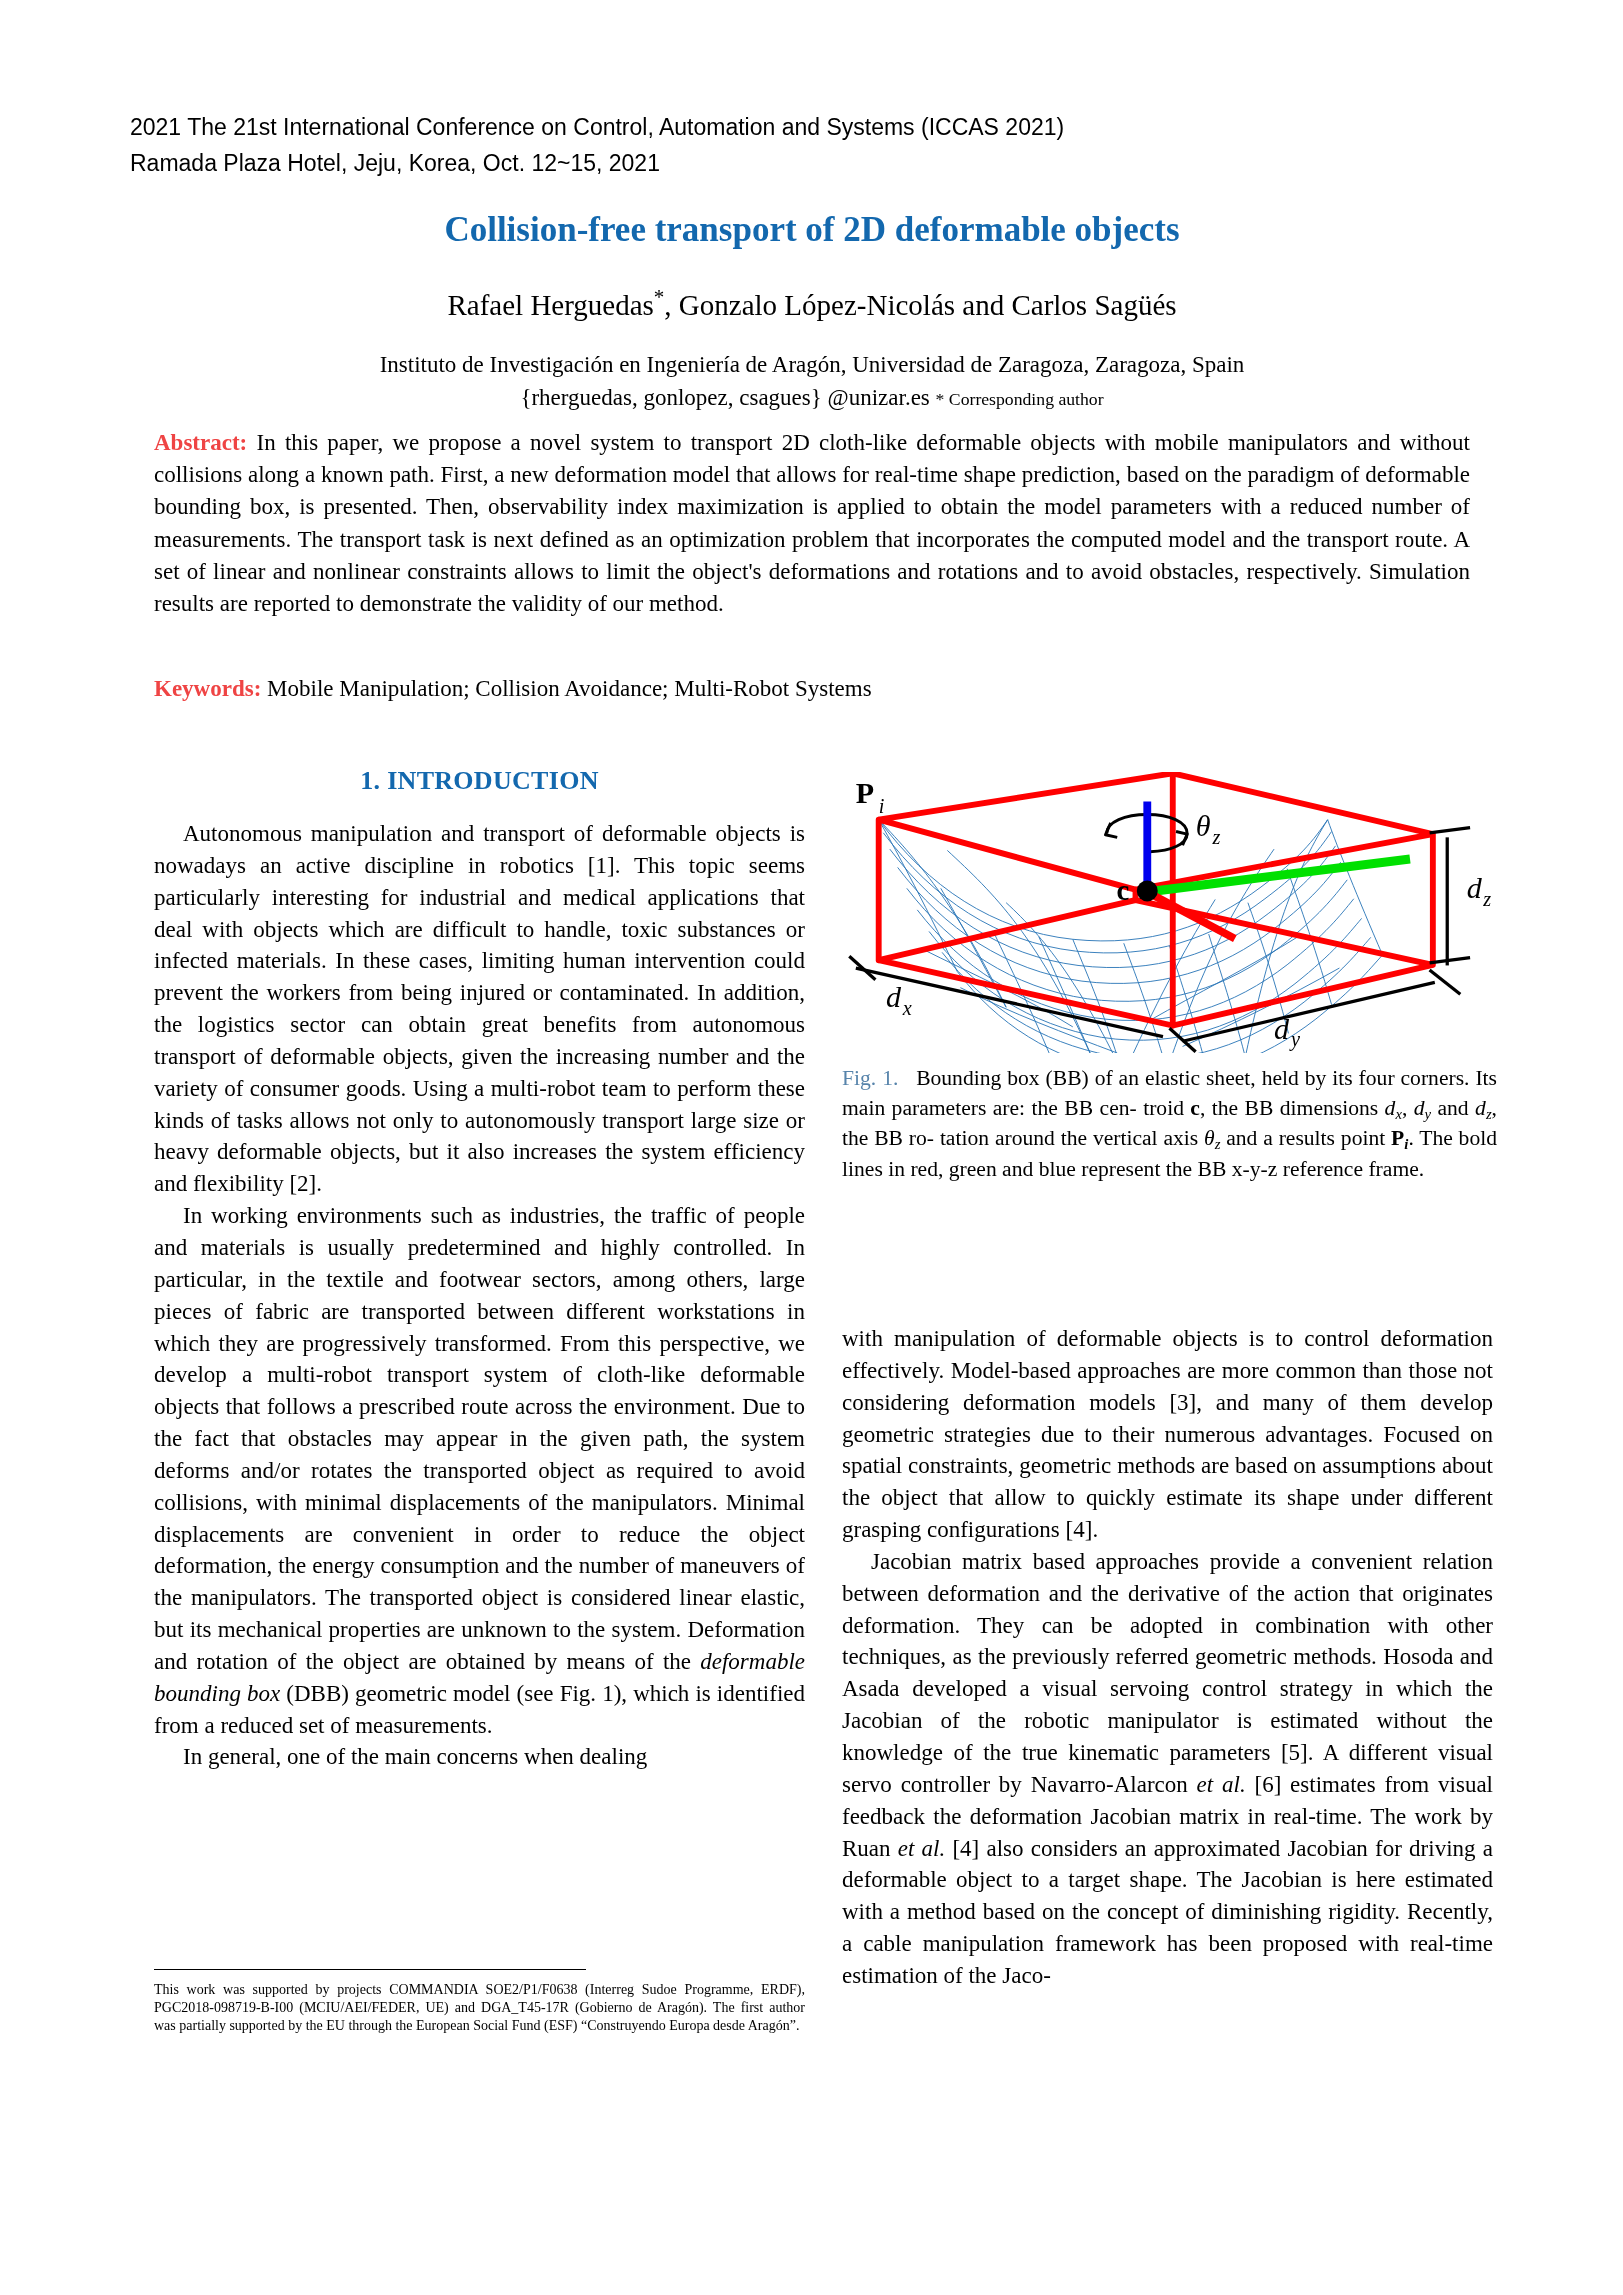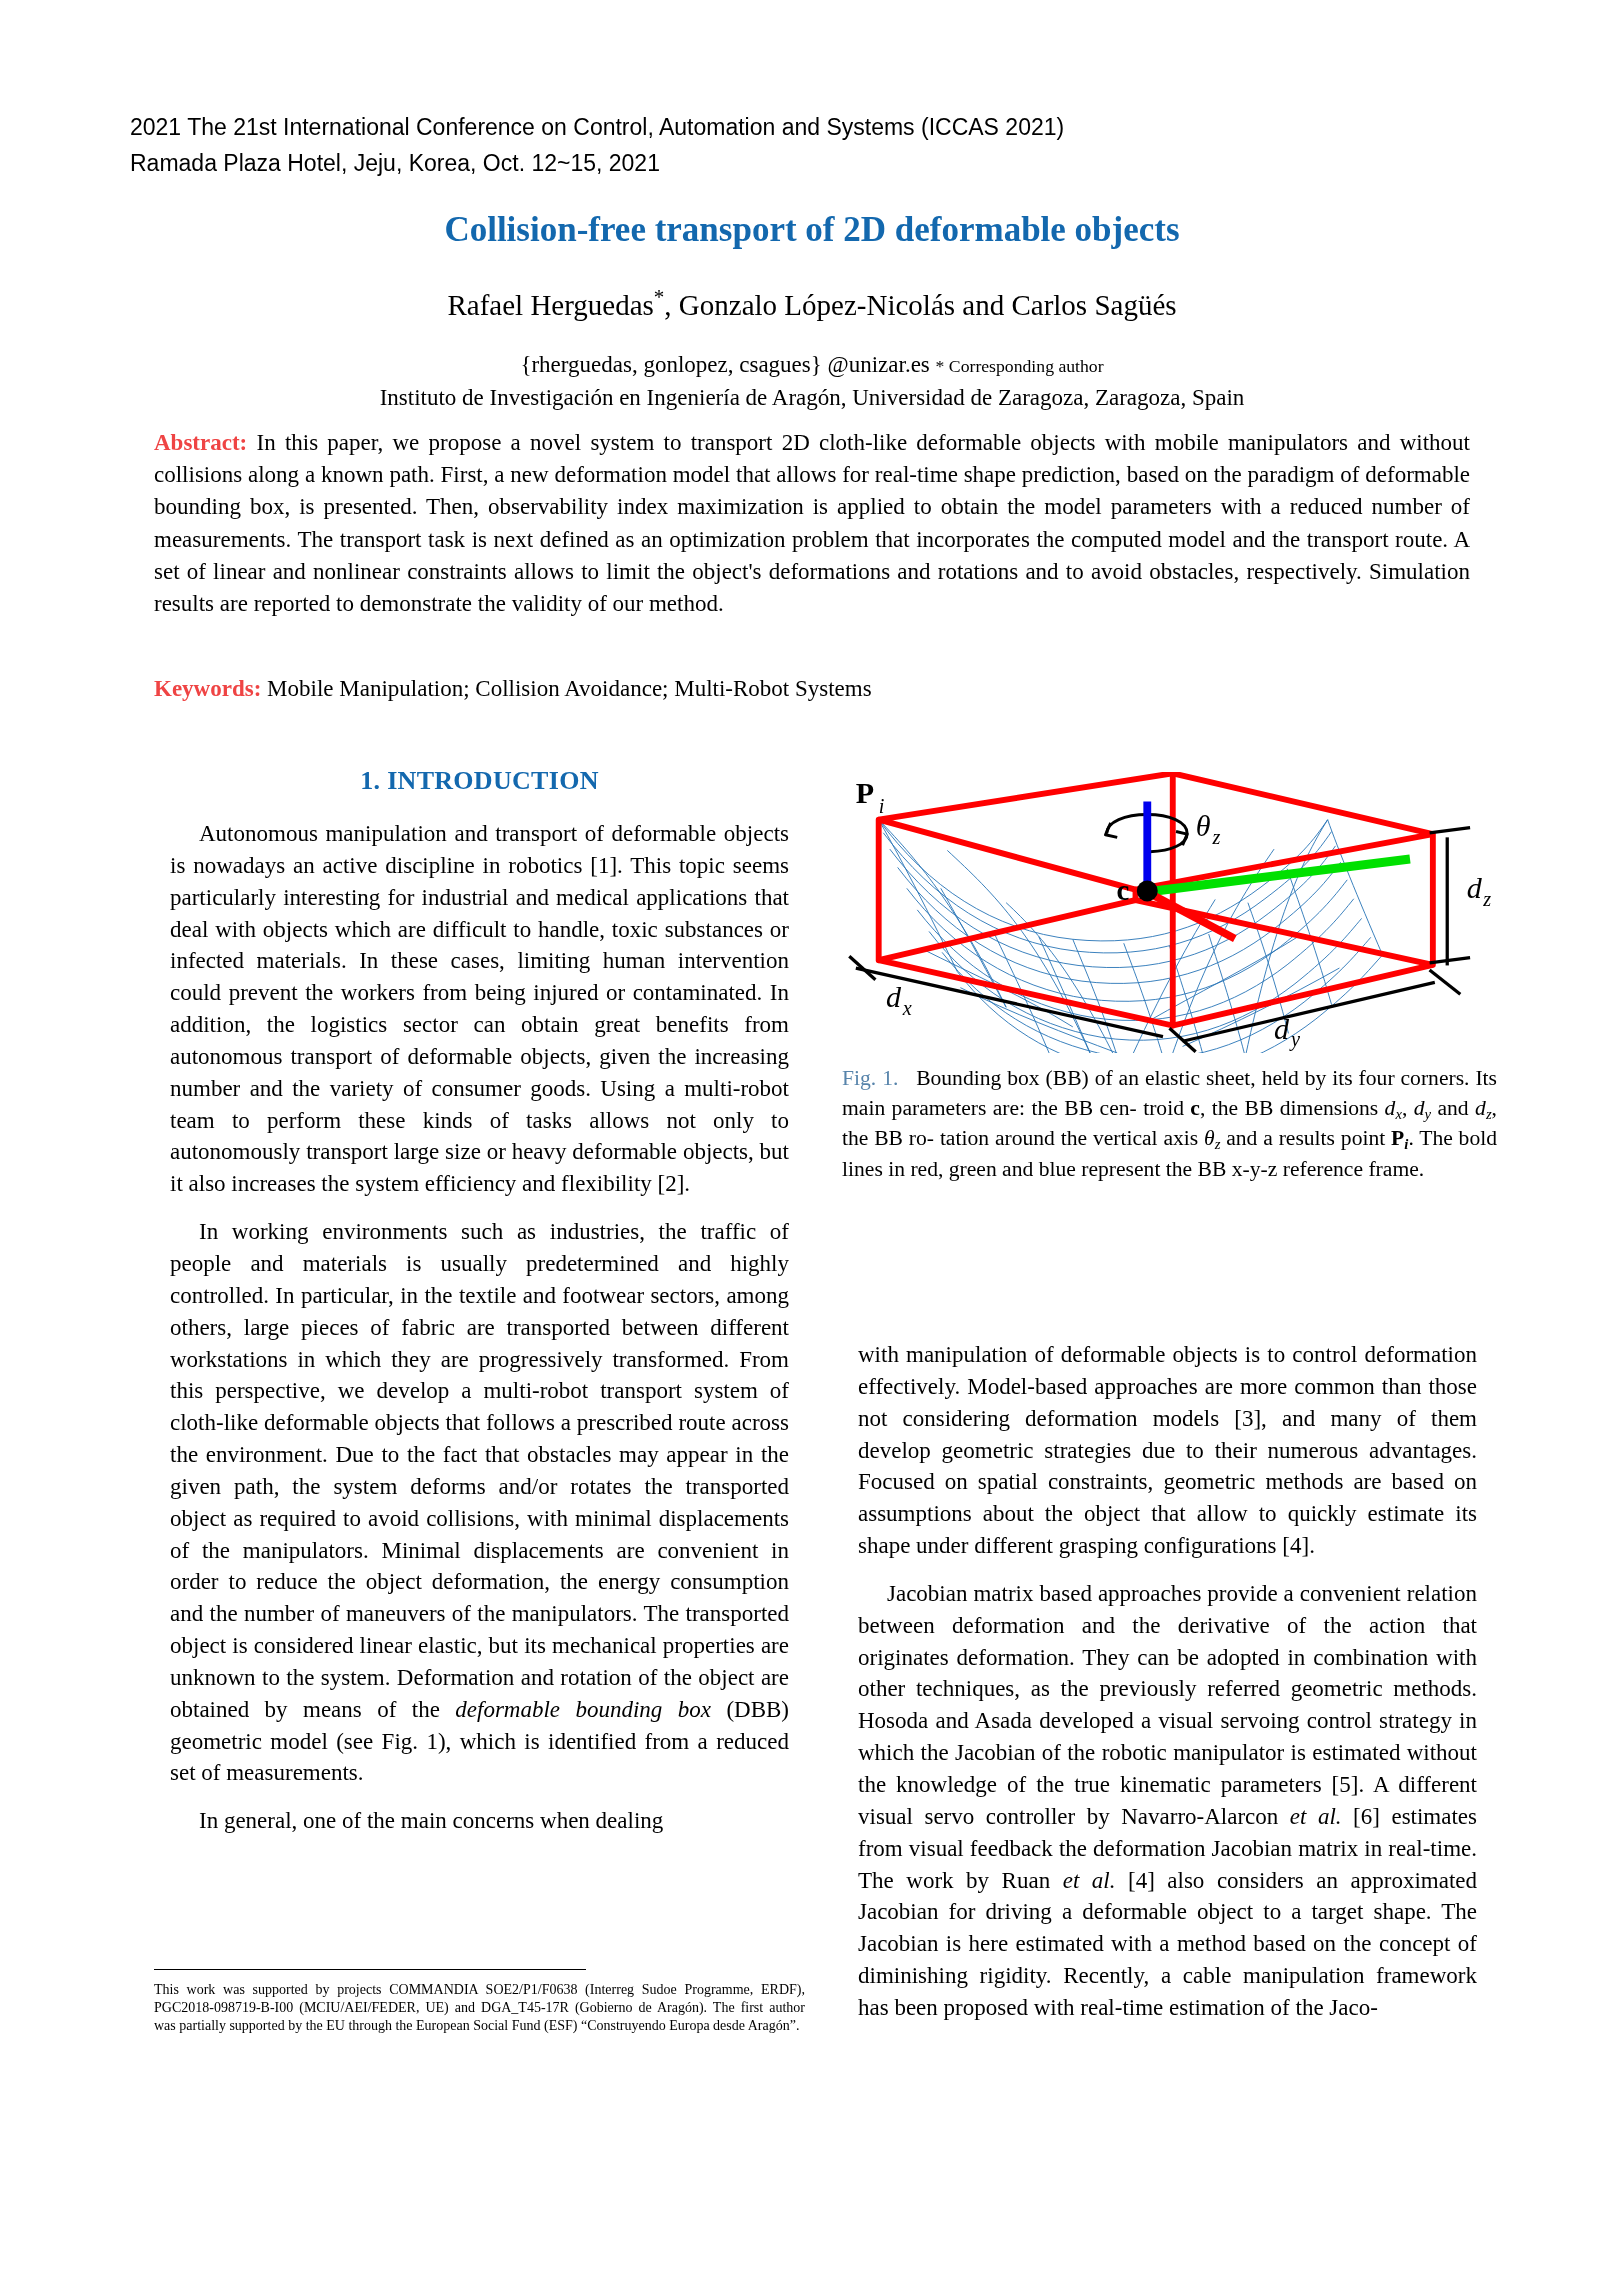--- a/index.html
+++ b/index.html
@@ -95,21 +95,21 @@
     color:#1368ae;
     text-align:center;
     margin:0 0 22px 0;
     letter-spacing:0.3px;
   }
   .body-p {
     font-size:23px;
     line-height:1.385;
     text-align:justify;
     text-justify:inter-word;
-    margin:16px;
+    margin:0;
     text-indent:29px;
     hyphens:manual;
   }
   .body-p.noindent { text-indent:0; }
   .body-p + .body-p { margin-top:0; }
 
   
   .footnote-rule {
     position:absolute;
     left:154px; top:1969px;
@@ -164,25 +164,25 @@
 
   <div class="conf-header">
     <div>2021 The 21st International Conference on Control, Automation and Systems (ICCAS 2021)</div>
     <div>Ramada Plaza Hotel, Jeju, Korea, Oct. 12~15, 2021</div>
   </div>
 
   <div class="title-block">
     <div class="paper-title">Collision-free transport of 2D deformable objects</div>
     <div class="authors">Rafael Herguedas<sup>*</sup>, Gonzalo López-Nicolás and Carlos Sagüés</div>
     <div class="affil">
+      <div>Instituto de Investigación en Ingeniería de Aragón, Universidad de Zaragoza, Zaragoza, Spain</div>
       <div>
         <span>{rherguedas, gonlopez, csagues} @unizar.es</span>
         <span class="small">* Corresponding author</span>
       </div>
-      <div>Instituto de Investigación en Ingeniería de Aragón, Universidad de Zaragoza, Zaragoza, Spain</div>
     </div>
   </div>
 
   <div class="abstract">
     <span class="lbl-abstract">Abstract:</span>
     <span>In this paper, we propose a novel system to transport 2D cloth-like deformable objects with mobile manipulators and without collisions along a known path. First, a new deformation model that allows for real-time shape prediction, based on the paradigm of deformable bounding box, is presented. Then, observability index maximization is applied to obtain the model parameters with a reduced number of measurements. The transport task is next defined as an optimization problem that incorporates the computed model and the transport route. A set of linear and nonlinear constraints allows to limit the object's deformations and rotations and to avoid obstacles, respectively. Simulation results are reported to demonstrate the validity of our method.</span>
   </div>
 
   <div class="keywords">
     <span class="lbl-keywords">Keywords:</span>

